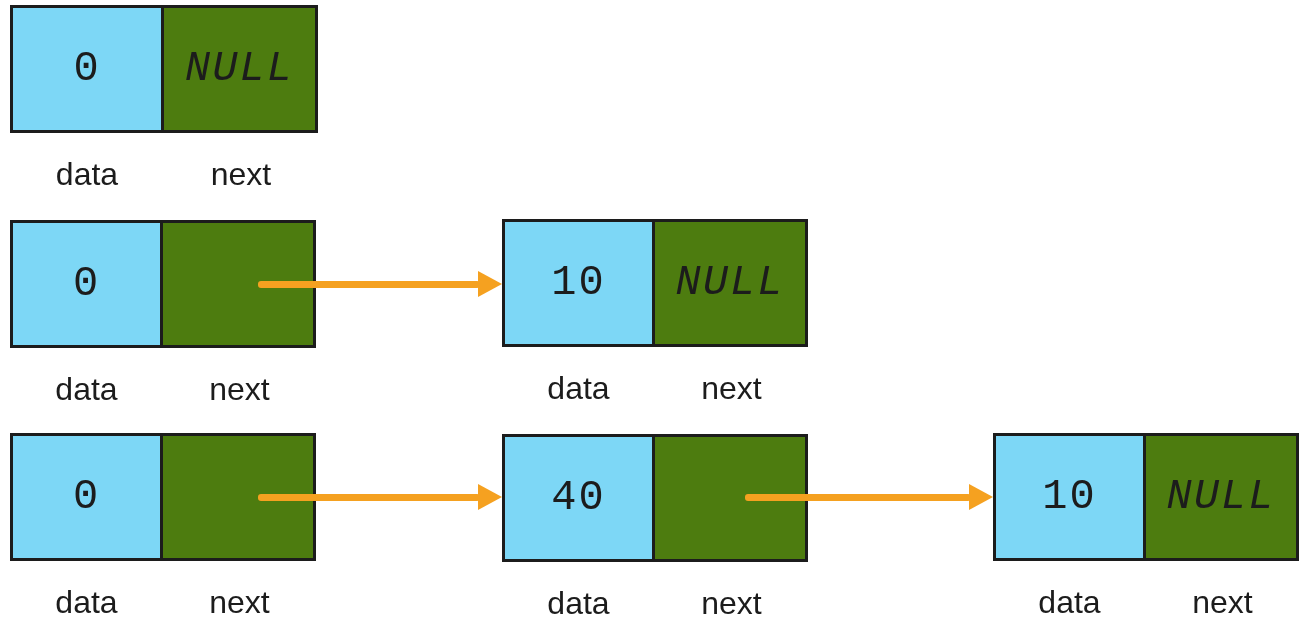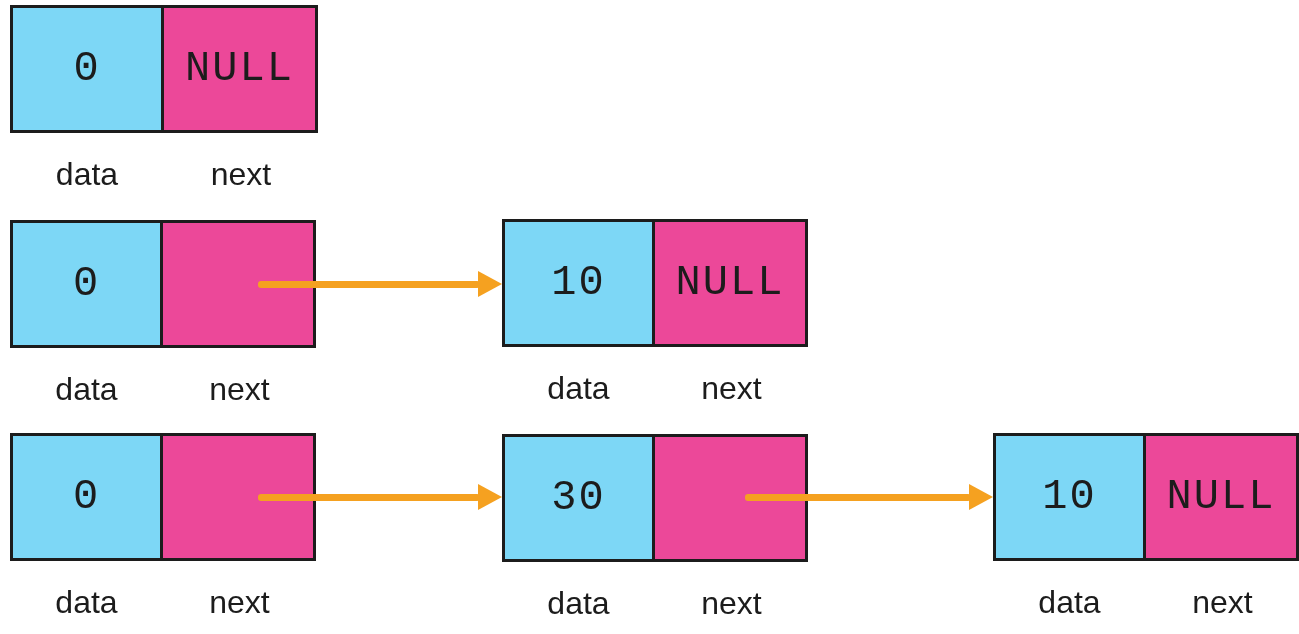--- a/index.html
+++ b/index.html
@@ -37,21 +37,21 @@
     justify-content: center;
     font-family: "Liberation Mono", "DejaVu Sans Mono", monospace;
     font-size: 42px;
     letter-spacing: 2px;
     color: var(--text);
   }
   .data-cell {
     background: var(--data-cell-fill);
     border-right: 3px solid var(--border);
   }
-  .next-cell { background: #ec4899; }
+  .next-cell { background: #4d7c0f; font-style: italic; }
 
   .labels {
     display: flex;
     width: 100%;
     margin-top: 24px;
   }
   .labels span {
     flex: 1 1 50%;
     text-align: center;
     font-size: 32px;
@@ -156,21 +156,21 @@
       <span>next</span>
     </div>
   </div>
 
   <div class="arrow-line" id="arr-r3a-line"></div>
   <div class="arrow-head" id="arr-r3a-head"></div>
 
   <div class="unit" id="u-r3-n2">
     <div class="node">
       <div class="cell data-cell">
-        <span>30</span>
+        <span>40</span>
       </div>
       <div class="cell next-cell">
         <span></span>
       </div>
     </div>
     <div class="labels">
       <span>data</span>
       <span>next</span>
     </div>
   </div>

